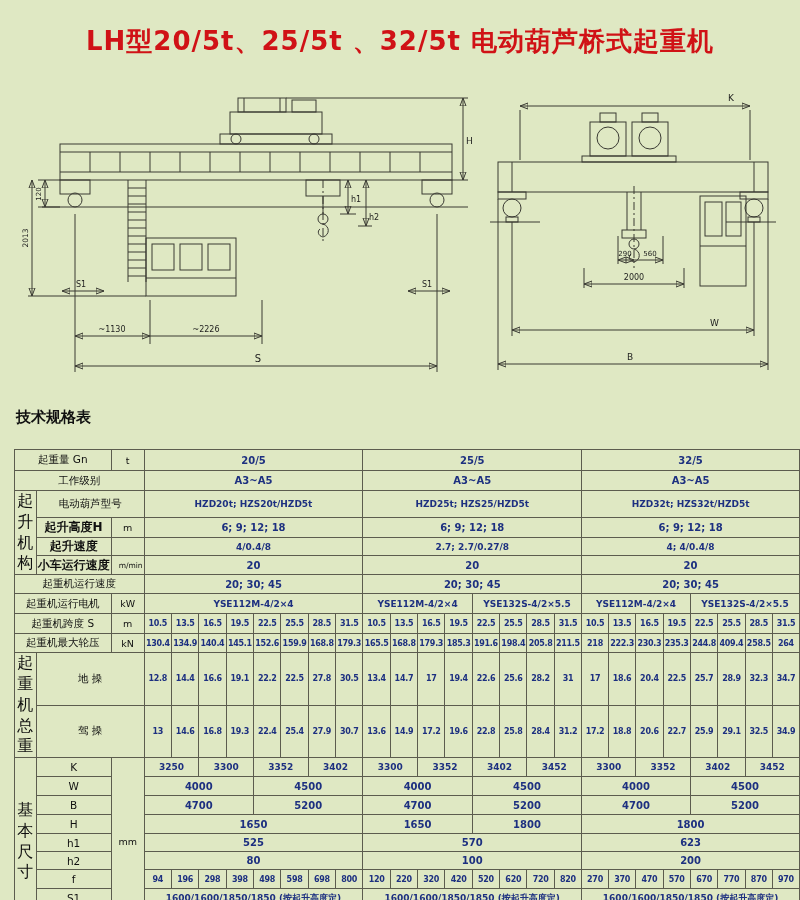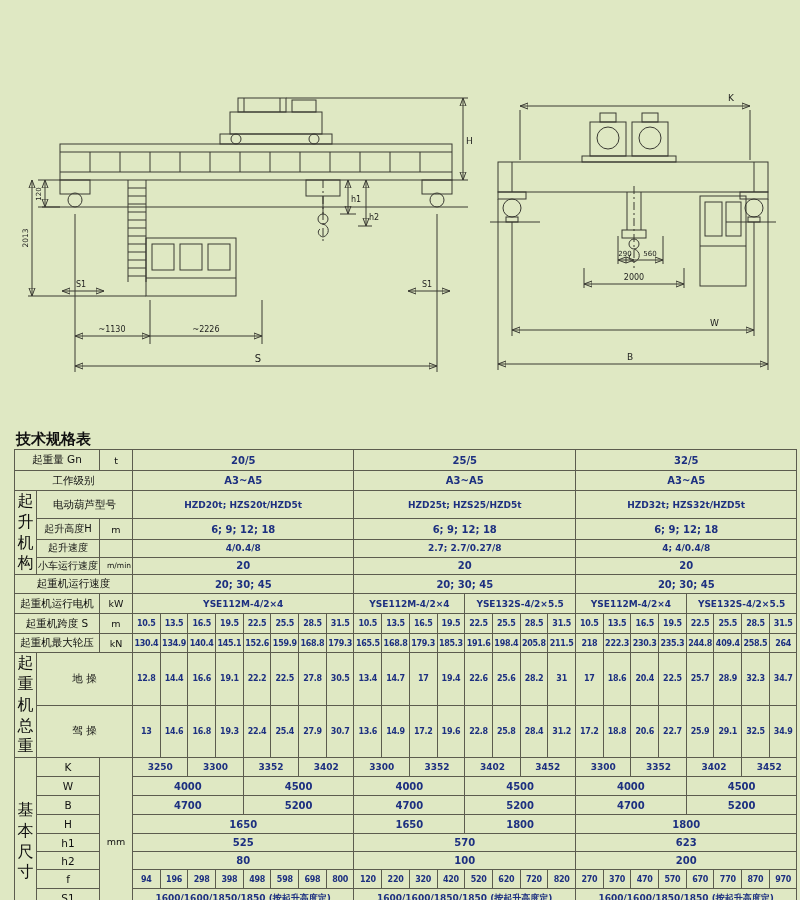--- a/index.html
+++ b/index.html
@@ -13,40 +13,41 @@
     position:absolute;top:24px;left:0;width:100%;margin:0;
     text-align:center;color:#d01216;font-size:26px;font-weight:bold;letter-spacing:1px;
   }
   .drawings{position:absolute;top:86px;left:0;width:800px;height:330px;}
   svg.dwg{position:absolute;top:0;}
   svg.dwg-left{left:20px;}
   svg.dwg-right{left:478px;}
   .dwg line,.dwg path,.dwg rect,.dwg circle{stroke:#3a3a33;fill:none;stroke-width:1;}
   .dwg .cl{stroke-dasharray:8 3 2 3;}
   .dwg text{fill:#1e1e1e;stroke:none;font-family:"DejaVu Sans",sans-serif;}
-  .table-caption{position:absolute;top:430px;left:16px;font-size:15px;font-weight:bold;color:#101010;}
+  .table-caption{position:absolute;top:408px;left:16px;font-size:15px;font-weight:bold;color:#101010;}
   table.spec{position:absolute;top:449px;left:14px;border-collapse:collapse;table-layout:fixed;}
   .spec td{
     border:1px solid #5c5c4e;text-align:center;vertical-align:middle;
     padding:0 1px;font-size:10.5px;color:#101010;overflow:hidden;white-space:nowrap;
   }
   .spec td.l{font-size:10.5px;}
-  .spec td.ls{font-size:10px;}
+  .spec td.ls{font-size:12px;font-weight:bold;}
   .spec td.u{font-size:9.5px;}
   .spec td.ux{font-size:7.5px;padding-left:7px;}
   .spec td.v{color:#1d3080;font-weight:bold;font-size:10px;}
   .spec td.vs{color:#1d3080;font-weight:bold;font-size:9px;}
   .spec td.n{color:#1d3080;font-weight:bold;font-size:8px;letter-spacing:-0.3px;padding:0;}
   .spec td.g{font-size:16px;line-height:1.3;white-space:normal;word-break:break-all;padding:0 1px;}
 </style>
 </head>
 <body>
 
 <div class="page">
 
+  <h1 class="title">LH型20/5t、25/5t 、32/5t 电动葫芦桥式起重机</h1>
 
   <div class="drawings">
 
     <svg class="dwg dwg-left" width="455" height="322" viewBox="0 0 455 322">
       <defs>
         <marker id="dar" orient="auto-start-reverse" markerWidth="10" markerHeight="8" refX="8" refY="4" markerUnits="userSpaceOnUse">
           <path d="M0,1 L8,4 L0,7 z" fill="#3a3a33" stroke="none"></path>
         </marker>
         <pattern id="hat" width="5" height="5" patternUnits="userSpaceOnUse" patternTransform="rotate(45)">
           <line x1="0" y1="0" x2="0" y2="5" stroke="#4a4a40" stroke-width="1"></line>

